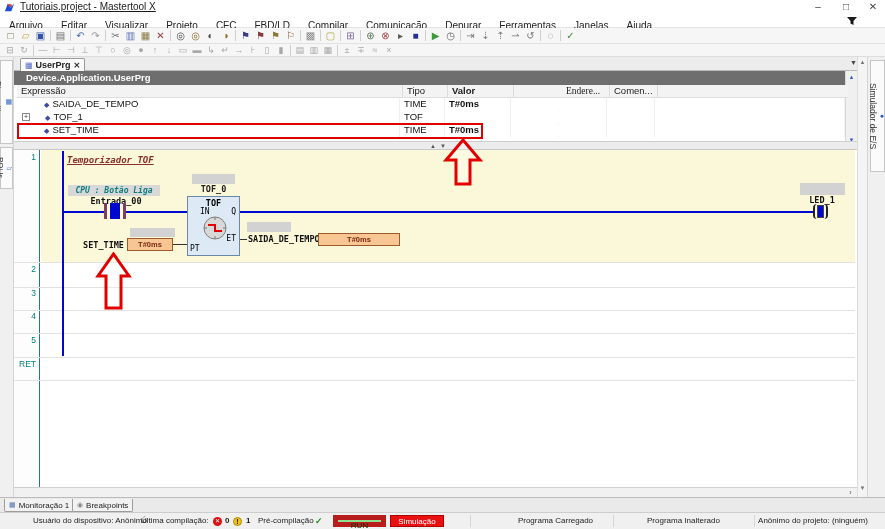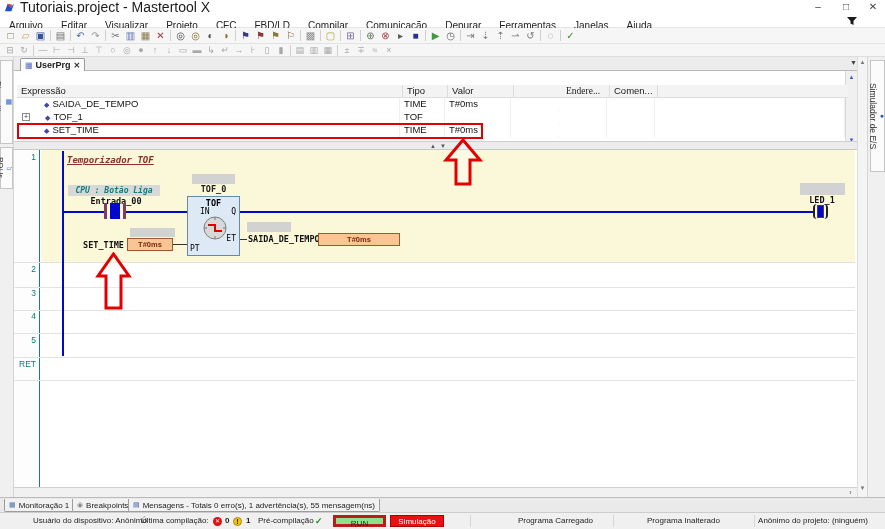--- a/index.html
+++ b/index.html
@@ -7,21 +7,21 @@
   #root {
     position:relative; width:885px; height:529px; overflow:hidden;
     background:#fff; font-family:"Liberation Sans", sans-serif; color:#222;
     -webkit-font-smoothing:antialiased;
   }
   .abs { position:absolute; }
 
   
   .titlebar { left:0; top:0; width:885px; height:15px; background:#fff; }
   .titlebar .logo { left:4px; top:2px; width:11px; height:11px; }
-  .titlebar .tt { left:20px; top:0; font-size:14px; color:#1a1a1a; line-height:14px; }
+  .titlebar .tt { left:20px; top:0; font-size:10px; color:#1a1a1a; line-height:14px;text-decoration:underline; }
   .wbtn { top:0; width:24px; height:15px; text-align:center; font-size:10px; line-height:14px; color:#444; }
 
   
   .menubar { left:0; top:15px; width:885px; height:13px; background:#fff; border-bottom:1px solid #e6e6e6; }
   .mitem { display:inline-block; padding:0 9px; font-size:10px; line-height:12px; color:#222; }
   .funnel { left:846px; top:16px; width:12px; height:10px; }
 
   
   .toolbar1 { left:0; top:28px; width:885px; height:16px; background:#f6f6f6; border-bottom:1px solid #e2e2e2;
               display:flex; align-items:center; padding-left:3px; }
@@ -52,21 +52,21 @@
 
   .dochdr { left:0; top:14px; width:831px; height:14px; background:#6e6e6e; color:#fff;
             font-size:9.5px; font-weight:bold; line-height:14px; padding-left:12px; }
 
   .declscroll { left:831px; top:14px; width:12px; height:76px; background:#f0f0f0; border-left:1px solid #d8d8d8; }
   .declscroll .sarr { position:absolute; left:0; width:11px; height:10px; text-align:center; font-size:6px; color:#3b5fc0; line-height:10px; }
 
   .gridhdr { left:3px; top:28px; width:831px; height:13px; background:#f3f3f3; border-bottom:1px solid #dedede;
              display:flex; font-size:9.5px; color:#222; }
   .gcell { border-right:1px solid #dcdcdc; padding-left:4px; line-height:12px; overflow:hidden; white-space:nowrap; }
-  .c-expr { width:386px; } .c-tipo { width:45px; } .c-valor { width:66px; }
+  .c-expr { width:386px; } .c-tipo { width:45px; } .c-valor { width:66px;font-weight:bold; }
   .c-vp { width:48px;margin-top:12px; } .c-end { width:48px;font-family:Liberation Serif, serif; } .c-com { width:48px; } .c-fill { flex:1; border-right:none; }
   .grow { position:absolute; left:0; width:831px; height:13px; display:flex; font-size:9.5px; color:#111; background:#fff; }
   .grow .gcell { border-right:1px solid #efefef; }
   .vdia { color:#3949ab; font-size:7px; margin:0 3px 0 0; }
   .indent1 { display:inline-block; width:26px; } .indent2 { display:inline-block; width:12px; }
   .expbox { display:inline-block; width:8px; height:8px; border:1px solid #8a8a8a; background:#fff;
             font-size:7px; line-height:6px; text-align:center; color:#333; margin:0 3px 0 4px; vertical-align:1px; }
   .redrowbox { left:3px; top:66px; width:466px; height:16px; border:2px solid #e10000; background:transparent; z-index:6; }
 
   .splitter { left:0; top:84px; width:843px; height:9px; background:#ececec; border-top:1px solid #cfcfcf; border-bottom:1px solid #c8c8c8; }
@@ -121,21 +121,21 @@
 
   
   .statusbar { left:0; top:512px; width:885px; height:17px; background:#f0f0f0; border-top:1px solid #cdcdcd;
                font-size:8px; color:#222; }
   .sb { position:absolute; top:0; line-height:16px; white-space:nowrap; }
   .sicon-err { position:absolute; top:4px; width:9px; height:9px; border-radius:50%; background:#dd1111; }
   .sicon-err::before { content:"✕"; position:absolute; left:0; top:0; width:9px; color:#fff; font-size:6px; line-height:9px; text-align:center; }
   .sicon-warn { position:absolute; top:4px; width:9px; height:9px; border-radius:50%; background:#f2c21a; border:1px solid #b08a00; }
   .sicon-warn::before { content:"!"; position:absolute; left:0; top:0; width:7px; color:#222; font-size:7px; font-weight:bold; line-height:8px; text-align:center; }
   .scheck { color:#1d8a1d; font-weight:bold; font-size:9px; }
-  .runbox { left:333px; top:2px; width:53px; height:12px; background:#8ee08e; border:3px solid #b91c1c;
+  .runbox { left:333px; top:2px; width:53px; height:12px; background:#8ee08e; border:5px solid #b91c1c;
             text-align:center; font-size:8px; line-height:11px; color:#073807; }
   .simbox { left:390px; top:2px; width:54px; height:12px; background:#e81010; border:1px solid #a00;
             text-align:center; font-size:8px; line-height:11px; color:#fff; }
   .sdiv { position:absolute; top:2px; width:1px; height:12px; background:#d6d6d6; }
   .scenter { text-align:center; }
 </style>
 </head>
 <body>
 
 <div id="root">
@@ -264,20 +264,21 @@
 
     <div class="abs tabrow">
       <div class="abs doctab">
         <span class="ticon">▦</span>
         <span>UserPrg</span>
         <span class="tclose">✕</span>
       </div>
       <span class="abs tabdrop">▼</span>
     </div>
 
+    <div class="abs dochdr">Device.Application.UserPrg</div>
 
     <div class="abs declscroll">
       <span class="sarr" style="top:1px">▲</span>
       <span class="sarr" style="top:64px">▼</span>
     </div>
 
     <div class="abs gridhdr">
       <span class="gcell c-expr">Expressão</span>
       <span class="gcell c-tipo">Tipo</span>
       <span class="gcell c-valor">Valor</span>
@@ -417,24 +418,20 @@
 
   <div class="abs bottomtabs">
     <div class="btab" style="left:4px">
       <span class="bicon" style="color:#5a7ab0">▦</span>
       <span>Monitoração 1</span>
     </div>
     <div class="btab" style="left:72px">
       <span class="bicon" style="color:#888">◉</span>
       <span>Breakpoints</span>
     </div>
-    <div class="btab" style="left:128px">
-      <span class="bicon" style="color:#4a6ab8">▤</span>
-      <span>Mensagens - Totais 0 erro(s), 1 advertência(s), 55 mensagem(ns)</span>
-    </div>
   </div>
 
   <div class="abs statusbar">
     <span class="sb" style="left:33px">Usuário do dispositivo: Anônimo</span>
     <span class="sb" style="left:140px;left:141px">Última compilação:</span>
     <span class="sicon-err" style="left:213px"></span>
     <span class="sb" style="left:225px;font-weight:bold">0</span>
     <span class="sicon-warn" style="left:233px"></span>
     <span class="sb" style="left:246px;font-weight:bold">1</span>
     <span class="sb" style="left:258px">Pré-compilação</span>

